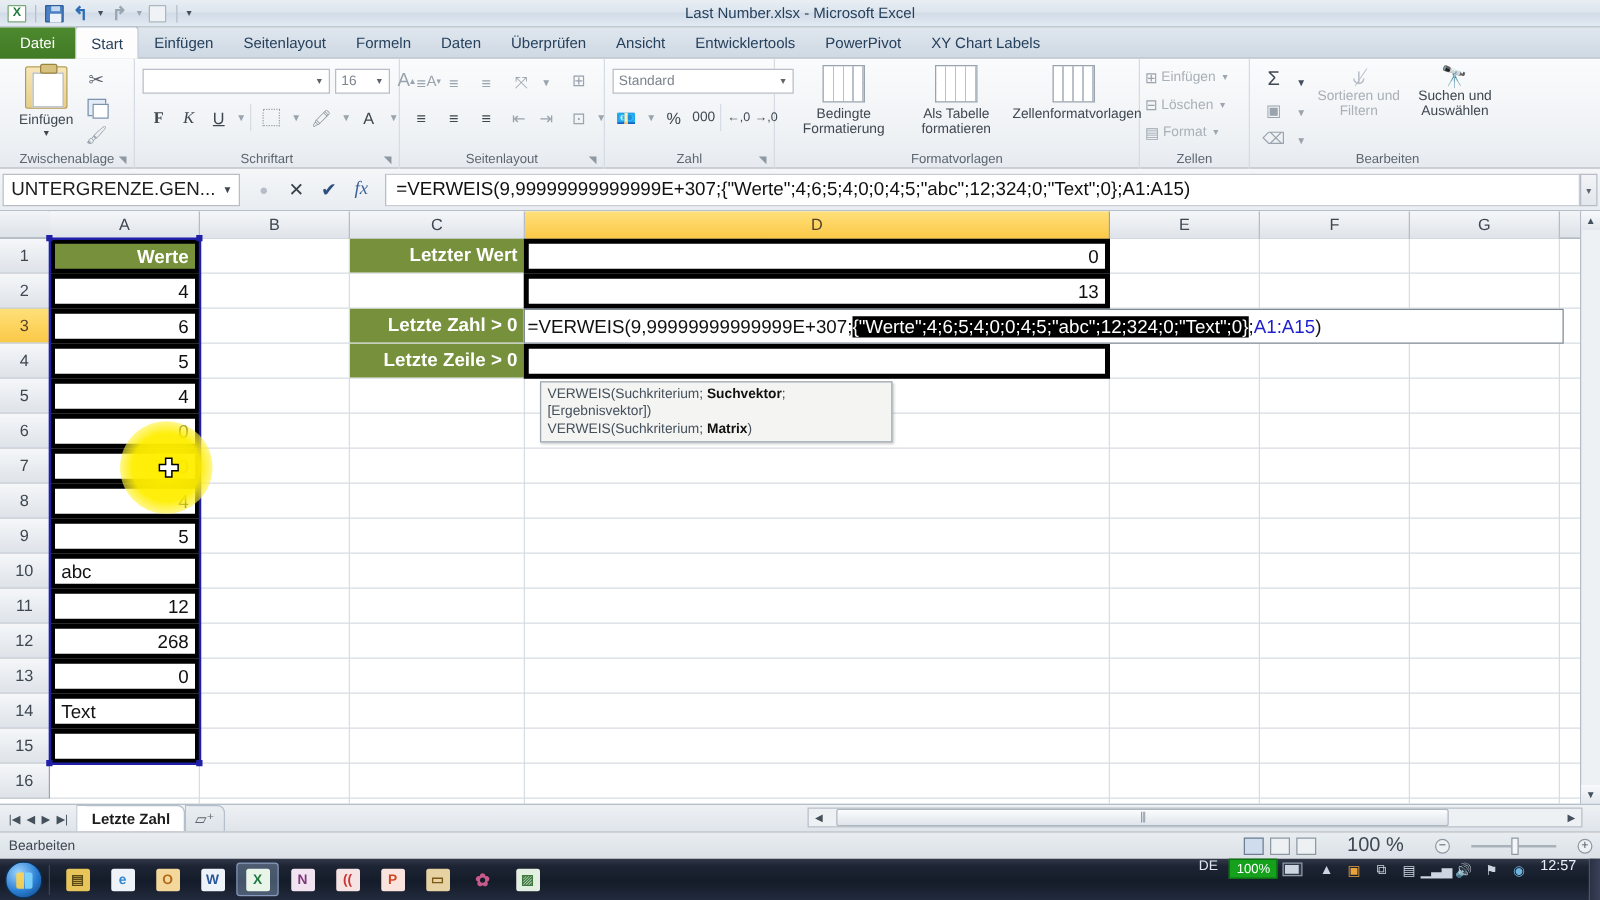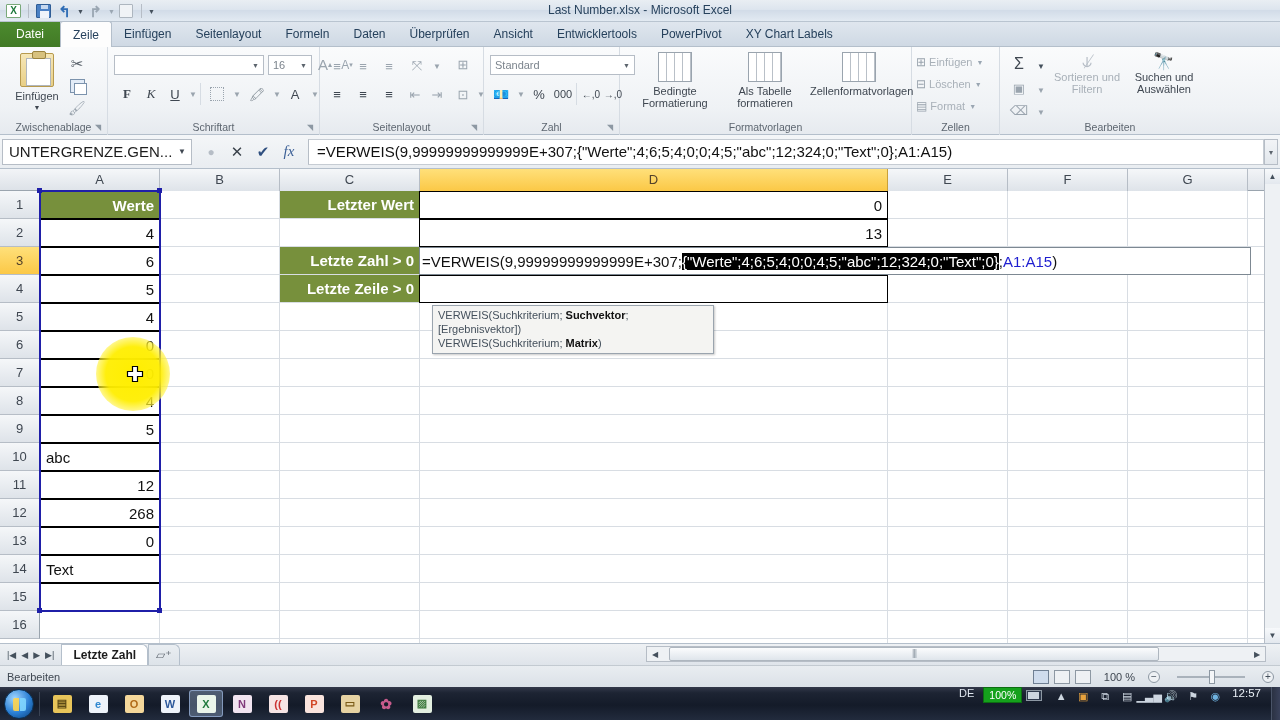--- a/index.html
+++ b/index.html
@@ -170,21 +170,21 @@
   .rh.sel { background: linear-gradient(to bottom,#ffe07a,#fbc846); color: #54422a; }
   .cellarea { position: absolute; left: 40px; top: 22px; right: 0; bottom: 0; }
   .gline-v { position: absolute; width: 1px; background: #d8dde3; }
   .gline-h { position: absolute; height: 1px; background: #d8dde3; }
   .cell {
     position: absolute; display: flex; align-items: center;
     font-size: 15px; color: #111; padding: 0 5px; white-space: nowrap;
   }
   .cell.right { justify-content: flex-end; }
   .cell.green { background: #77903c; color: #fff; font-weight: bold; justify-content: flex-end; }
-  .cell.bordered { border: 1px solid #000000; }
+  .cell.bordered { border: 4px solid #000000; }
   .sel-range {
     position: absolute; border: 2px solid #1f1fa8; pointer-events: none;
   }
   .sel-handle { position: absolute; width: 5px; height: 5px; background: #1f1fa8; }
   .editcell {
     position: absolute; background: #fff; border: 1px solid #7d8892;
     font-size: 15px; color: #111; display: flex; align-items: center;
     padding-left: 2px; white-space: nowrap; overflow: visible; z-index: 20;
   }
   .tok-sel { background: #000; color: #fff; }
@@ -231,21 +231,21 @@
   .hscroll .ar { position: absolute; top: 0; width: 16px; height: 14px; display:flex; align-items:center; justify-content:center; font-size: 8px; color: #44505c;}
   .statusbar {
     position: absolute; left: 0; top: 665px; width: 1280px; height: 22px;
     background: linear-gradient(to bottom,#e9edf1,#dbe1e7);
     border-top: 1px solid #c3cad1; display: flex; align-items: center;
   }
   .statusbar .mode { font-size: 11px; color: #3f4751; padding-left: 7px; }
   .status-right { position: absolute; right: 6px; top: 0; height: 22px; display: flex; align-items: center; gap: 5px; }
   .viewbtn { width: 16px; height: 14px; border: 1px solid #8d98a3; background: #eef1f4; }
   .viewbtn.on { background: #cfdced; border-color: #6f7f93; }
-  .zoomtxt { font-size: 11px; color: #3f4751; margin: 0 8px; }
+  .zoomtxt { font-size: 16px; color: #3f4751; margin: 0 20px; }
   .zoomslider { position: relative; width: 92px; height: 14px; display: flex; align-items: center; }
   .zoomslider .track { position: absolute; left: 12px; right: 12px; height: 2px; background: #a9b2bb; }
   .zoomslider .mid { position: absolute; left: 50%; top: 1px; width: 1px; height: 12px; background: #a9b2bb; }
   .zoomslider .knob { position: absolute; left: 44px; top: 0; width: 6px; height: 14px; background: #f4f6f8; border: 1px solid #8d98a3; }
   .zcirc { width: 12px; height: 12px; border-radius: 50%; border: 1px solid #8d98a3; background: #eef1f4;
     font-size: 10px; line-height: 10px; text-align: center; color: #44505c; }
 
   
   .taskbar {
     position: absolute; left: 0; top: 687px; width: 1280px; height: 33px;
@@ -309,21 +309,21 @@
           <div class="minibox"></div>
         </div>
       <div class="sep"></div>
       <span class="dd">▼</span>
     </div>
     <div class="title">Last Number.xlsx  -  Microsoft Excel</div>
   </div>
 
   <div class="tabstrip">
     <div class="tab file">Datei</div>
-    <div class="tab active">Zeile</div>
+    <div class="tab active">Start</div>
     <div class="tab">Einfügen</div>
     <div class="tab">Seitenlayout</div>
     <div class="tab">Formeln</div>
     <div class="tab">Daten</div>
     <div class="tab">Überprüfen</div>
     <div class="tab">Ansicht</div>
     <div class="tab">Entwicklertools</div>
     <div class="tab">PowerPivot</div>
     <div class="tab">XY Chart Labels</div>
   </div>

